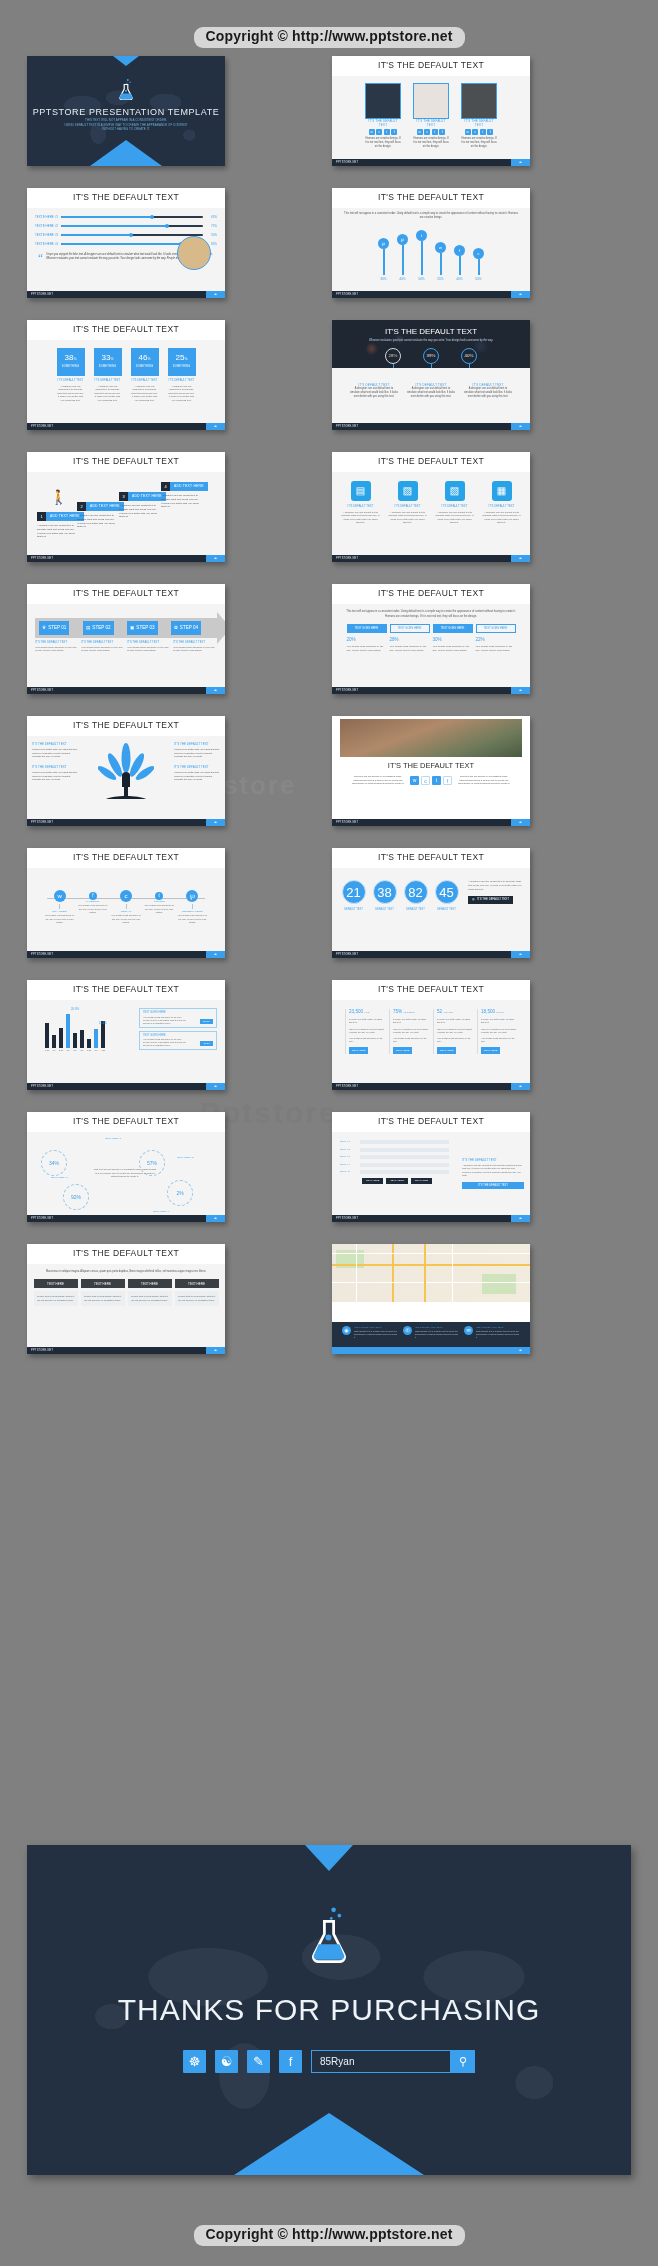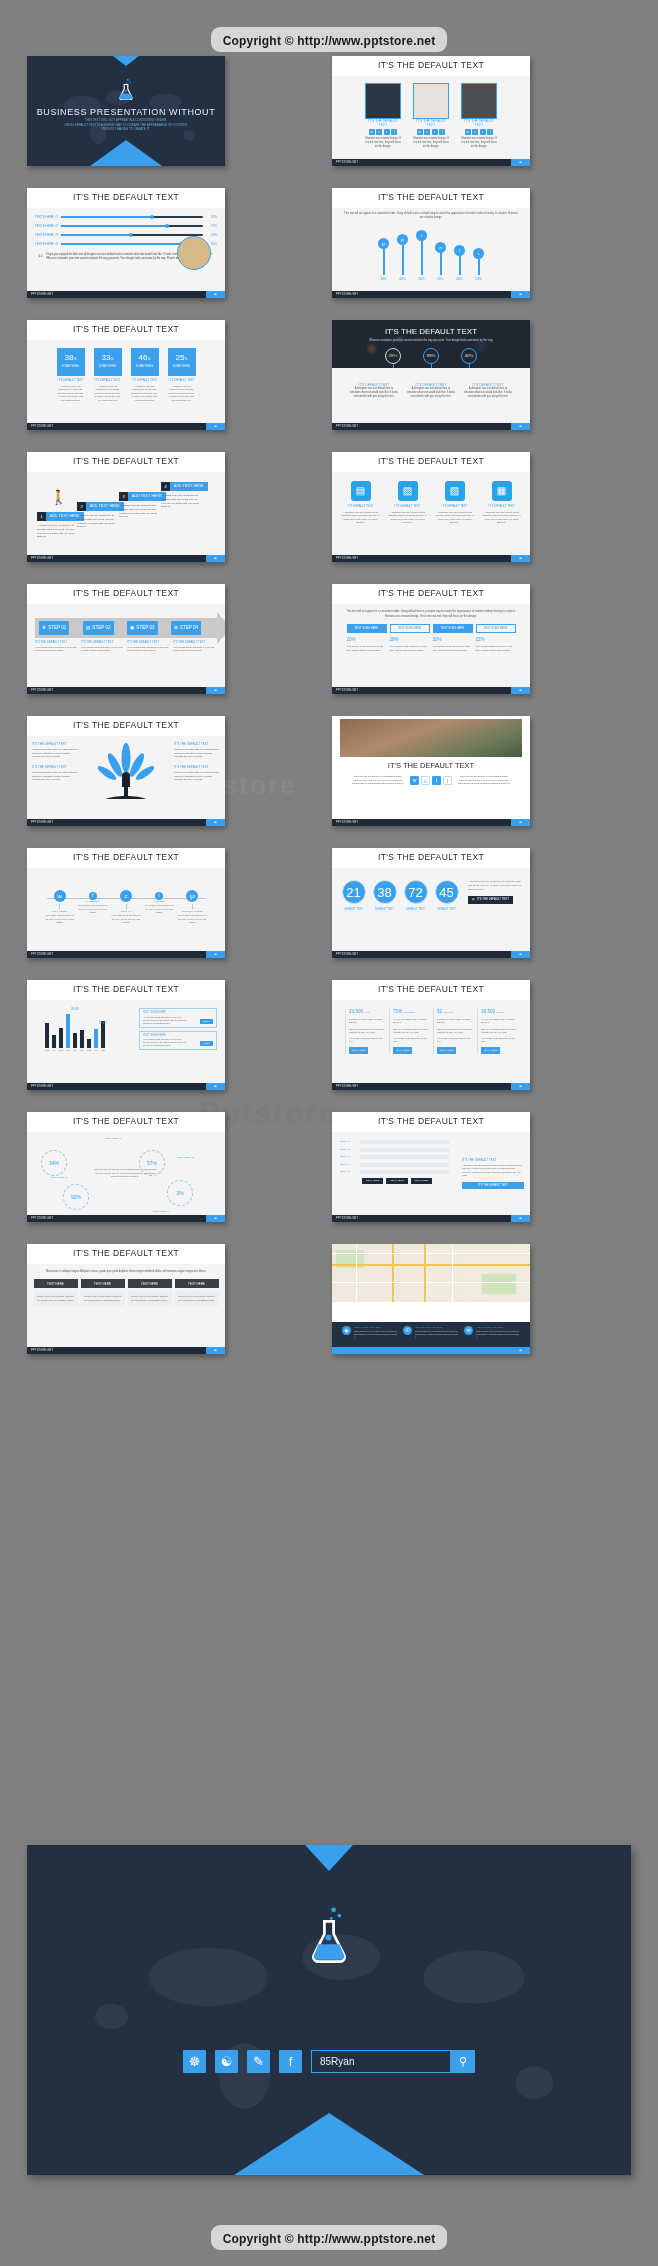--- a/index.html
+++ b/index.html
@@ -8,22 +8,22 @@
     background:#808080;
     font-family:"Liberation Sans", sans-serif;
     overflow:hidden;
     position:relative;
   }
   .copyright-bar {
     width:100%; display:flex; justify-content:center;
   }
   .copyright-pill {
     background:#d6d6d6; color:#1a1a1a;
-    font-weight:bold; font-size:12px;
-    padding:7px 12px 4px; border-radius:9px;
+    font-weight:bold; font-size:14px;
+    padding:1px 12px 4px; border-radius:9px;
     letter-spacing:.2px; white-space:nowrap;
   }
   #top-copy { position:absolute; top:27px; left:0; }
   #bottom-copy { position:absolute; top:2225px; left:0; }
 
   .grid {
     position:absolute; top:56px; left:27px;
     width:604px;
     display:grid;
     grid-template-columns:198px 198px;
@@ -336,21 +336,21 @@
     <div class="world"></div>
     <div class="tri-down t1"></div>
     <svg class="flask" viewBox="0 0 40 48">
       <circle cx="24" cy="4" r="2" fill="#3aa0ee"></circle>
         <circle cx="29" cy="9" r="1.5" fill="#3aa0ee"></circle>
         <circle cx="22" cy="11" r="1.2" fill="#3aa0ee"></circle>
       <path d="M16 14h8v10l9 18a4 4 0 0 1-3.5 6H10.5A4 4 0 0 1 7 42l9-18z" fill="none" stroke="#fff" stroke-width="2.6"></path>
       <path d="M10 34h20l4 8a3 3 0 0 1-2.6 4.5H8.6A3 3 0 0 1 6 42z" fill="#3aa0ee"></path>
       <circle cx="20" cy="28" r="2.4" fill="#3aa0ee"></circle>
     </svg>
-    <div class="cover-title">BUSINESS PRESENTATION WITHOUT</div>
+    <div class="cover-title">PPTSTORE PRESENTATION TEMPLATE</div>
     <div class="cover-sub">
       <div>THIS TEXT WILL NOT APPEAR IN A CONSISTENT ORDER.</div>
         <div>USING DEFAULT TEXT IS A SIMPLE WAY TO CREATE THE APPEARANCE OF CONTENT</div>
         <div>WITHOUT HAVING TO CREATE IT.</div>
     </div>
     <div class="tri-up t2"></div>
   </div>
 
   <div class="slide">
     <div class="s-title">IT'S THE DEFAULT TEXT</div>
@@ -828,21 +828,21 @@
       <div class="numrow">
         <div class="numcell">
             <div class="cc">21</div>
             <div class="t">DEFAULT TEXT</div>
           </div>
         <div class="numcell">
             <div class="cc">38</div>
             <div class="t">DEFAULT TEXT</div>
           </div>
         <div class="numcell">
-            <div class="cc">72</div>
+            <div class="cc">82</div>
             <div class="t">DEFAULT TEXT</div>
           </div>
         <div class="numcell">
             <div class="cc">45</div>
             <div class="t">DEFAULT TEXT</div>
           </div>
         <div class="numside">
           <div class="d">A designer can use default text to simulate what text would look like. It looks even better with you using this text.</div>
           <div class="btn">
               <span>▥</span>
@@ -1065,20 +1065,21 @@
   <div class="world"></div>
   <div class="tri-down t1"></div>
   <svg class="final-flask" viewBox="0 0 40 48">
     <circle cx="24" cy="3" r="2" fill="#3aa0ee"></circle>
       <circle cx="29" cy="8" r="1.6" fill="#3aa0ee"></circle>
       <circle cx="22" cy="10.5" r="1.2" fill="#3aa0ee"></circle>
     <path d="M16 13h8v11l9 18a4 4 0 0 1-3.5 6H10.5A4 4 0 0 1 7 42l9-18z" fill="none" stroke="#fff" stroke-width="2.4"></path>
     <path d="M11 33h18l4 9a3 3 0 0 1-2.6 4.4H9.6A3 3 0 0 1 7 42z" fill="#3aa0ee"></path>
     <circle cx="19.5" cy="27" r="2.6" fill="#3aa0ee"></circle>
   </svg>
+  <div class="final-title">THANKS FOR PURCHASING</div>
   <div class="final-bottom">
     <div class="si">☸</div>
     <div class="si">☯</div>
     <div class="si">✎</div>
     <div class="si">f</div>
     <div class="searchbox">
       <input type="text" value="85Ryan" style="">
       <div class="sbtn">⚲</div>
     </div>
   </div>

